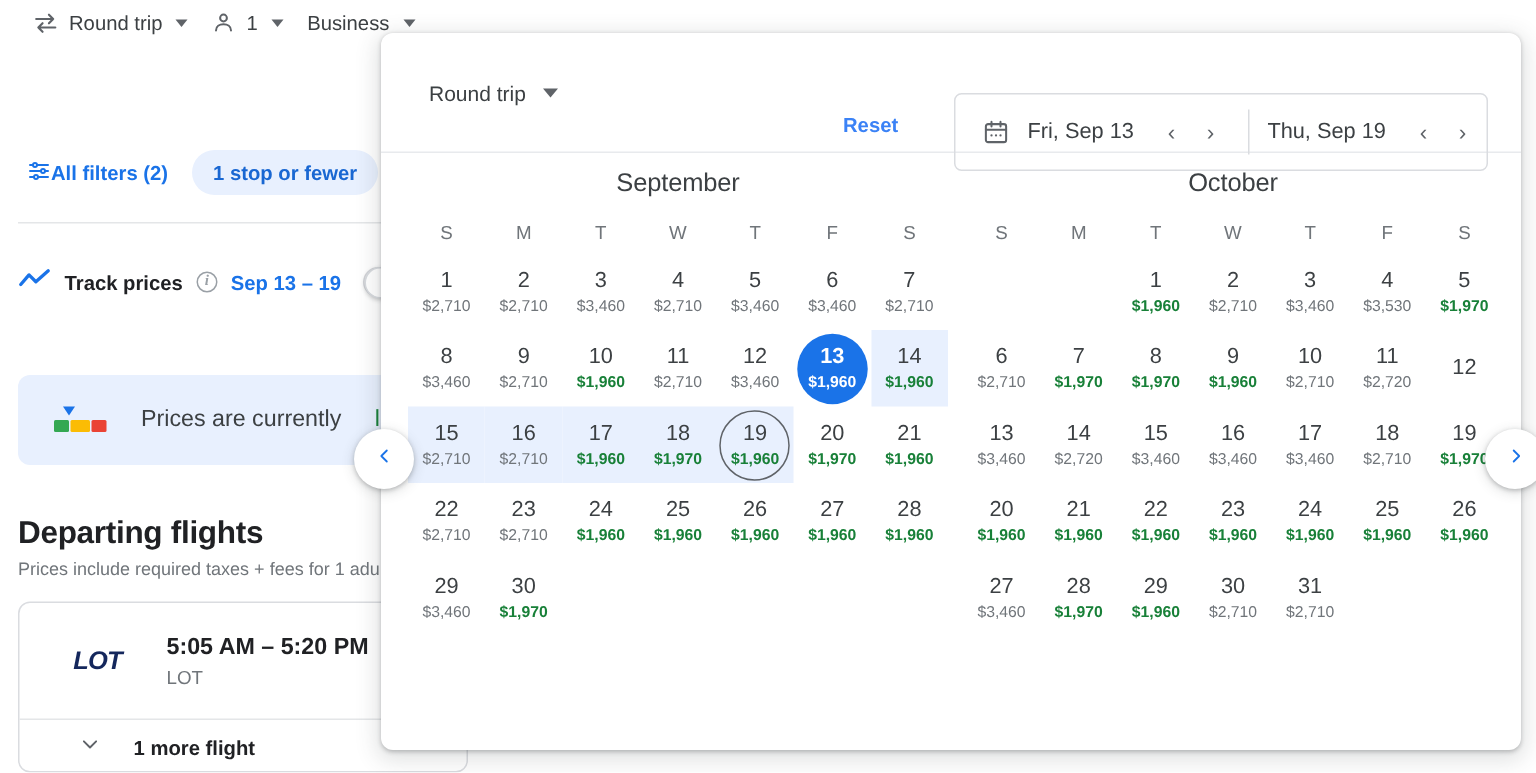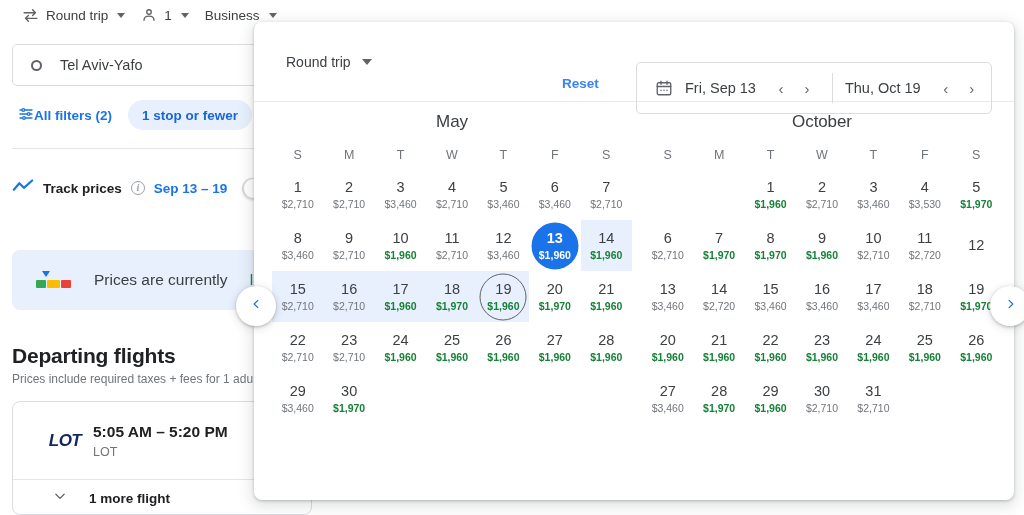--- a/index.html
+++ b/index.html
@@ -114,21 +114,21 @@
     position:absolute; left: 12px; top: 401px; width: 300px; height: 114px;
     border: 1px solid #dadce0; border-radius: 8px; background:#fff;
   }
   .fc-row1 { position:relative; height: 77px; display:flex; align-items:center; }
   .lot-logo {
     margin-left: 28px; width: 48px; height: 20px;
     display:flex; align-items:center; justify-content:center;
     color:#14275c; font-size: 17px; font-weight: 800; font-style: italic;
     letter-spacing: -0.5px; font-family:"Liberation Sans", sans-serif;
   }
-  .fc-times { margin-left: 4px; }
+  .fc-times { margin-left: 22px; }
   .fc-time { font-size: 15.5px; font-weight: 700; color:#202124; white-space:nowrap; }
   .fc-air { font-size: 12.5px; color:#70757a; margin-top: 4px; }
   .fc-div { height:1px; background:#e4e6e8; }
   .fc-row2 { height: 36px; display:flex; align-items:center; padding-left: 40px; gap: 22px; cursor:pointer;}
   .chev-d { width:14px;height:14px; }
   .fc-more { font-size: 13.5px; font-weight:600; color:#202124; }
 
   
   .popup {
     position: absolute; left: 254px; top: 22px; width: 760px; height: 478px;
@@ -244,24 +244,20 @@
         </span>
         <span>1</span>
         <span class="caret"></span>
       </div>
       <div class="tb-item">
         <span>Business</span>
         <span class="caret"></span>
       </div>
     </div>
 
-    <div class="origin-box">
-      <span class="ring"></span>
-      <span class="origin-text">Tel Aviv-Yafo</span>
-    </div>
 
     <div class="filter-row">
       <div class="allfilters">
         <span>
           <svg width="16" height="16" viewBox="0 0 24 24" fill="none" stroke="#1a73e8" stroke-width="2" stroke-linecap="round">
             <path d="M3 6h18M3 12h18M3 18h18"></path>
             <circle cx="8" cy="6" r="2" fill="#fff"></circle>
               <circle cx="16" cy="12" r="2" fill="#fff"></circle>
               <circle cx="9" cy="18" r="2" fill="#fff"></circle>
           </svg>
@@ -341,32 +337,32 @@
             </svg>
           </span>
           <span class="df-text">Fri, Sep 13</span>
           <span class="df-arrows">
             <span class="arrow-sm">‹</span>
             <span class="arrow-sm">›</span>
           </span>
           <span class="df-sep"></span>
         </div>
         <div class="df-half">
-          <span class="df-text">Thu, Oct 19</span>
+          <span class="df-text">Thu, Sep 19</span>
           <span class="df-arrows">
             <span class="arrow-sm">‹</span>
             <span class="arrow-sm">›</span>
           </span>
         </div>
       </div>
     </div>
 
     <div class="months">
       <div class="month sep">
-        <div class="m-title">May</div>
+        <div class="m-title">September</div>
         <div class="dow">
             <div>S</div>
             <div>M</div>
             <div>T</div>
             <div>W</div>
             <div>T</div>
             <div>F</div>
             <div>S</div>
           </div>
         <div class="grid">

